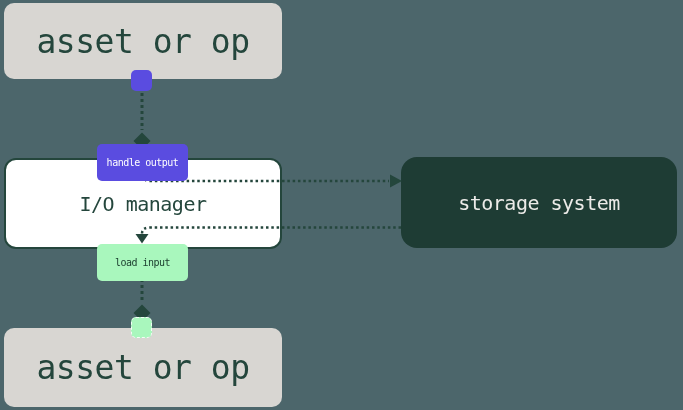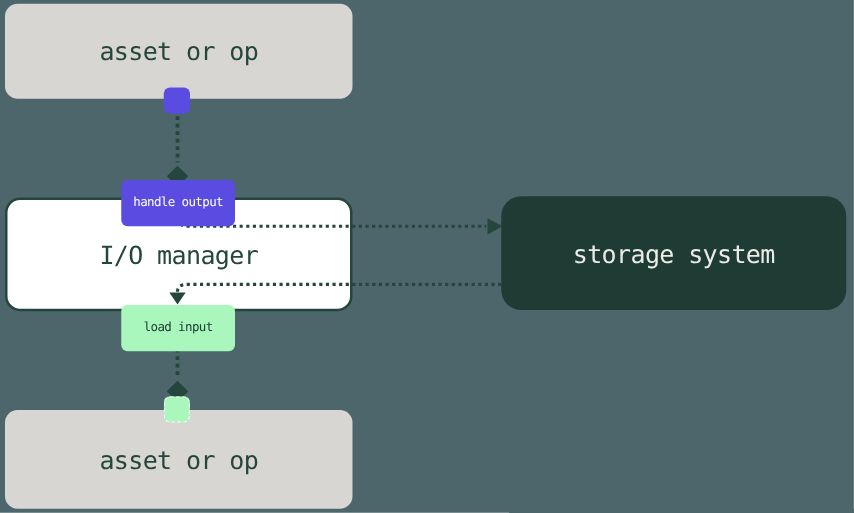--- a/index.html
+++ b/index.html
@@ -16,21 +16,21 @@
     display: flex;
     align-items: center;
     justify-content: center;
     box-sizing: border-box;
   }
   .box-asset {
     left: 4px; width: 278px; height: 76px;
     background: #D8D6D2;
     border-radius: 10px;
     color: #24463C;
-    font-size: 20px;
+    font-size: 33px;
     letter-spacing: -0.5px;
   }
   .box-asset.top { top: 3px; }
   .box-asset.bottom { top: 328px; height: 79px; }
   .box-io {
     left: 4px; top: 158px; width: 278px; height: 91px;
     background: #FFFFFF;
     border: 2.5px solid #24463C;
     border-radius: 12px;
     color: #24463C;

